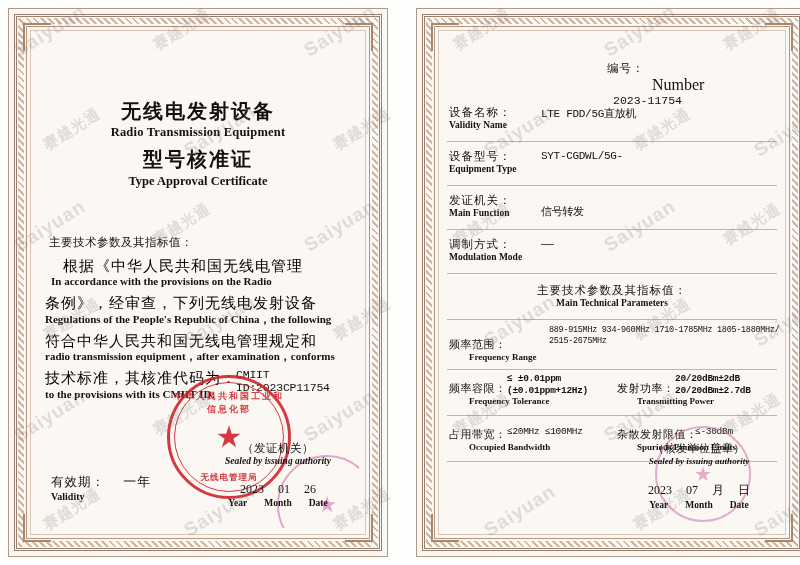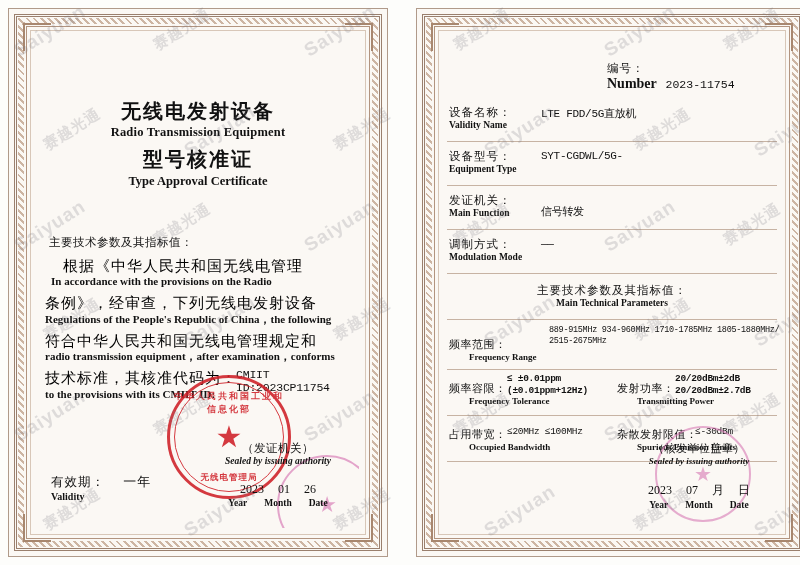--- a/index.html
+++ b/index.html
@@ -267,21 +267,21 @@
     font-size: 11px;
     color: #111;
   }
   .num-block {
     position: absolute;
     right: 2px; top: 24px;
     text-align: left;
     width: 170px;
   }
   .num-block .n-cn { font-size: 11.5px; letter-spacing: 1px; }
-  .num-block .n-en { font-size: 14px; font-weight: bold; }
+  .num-block .n-en { font-size: 16px; font-weight: normal; margin-left: 45px; }
   .num-block .n-val {
     display: inline-block;
     font-size: 11.5px;
     margin-left: 6px;
     font-family: "Liberation Mono", monospace;
   }
 
   .field {
     position: absolute;
     left: 4px;

